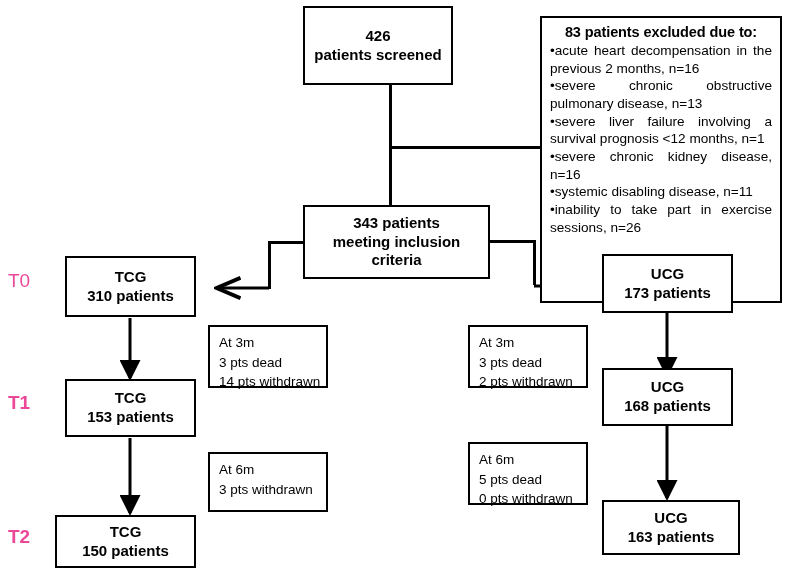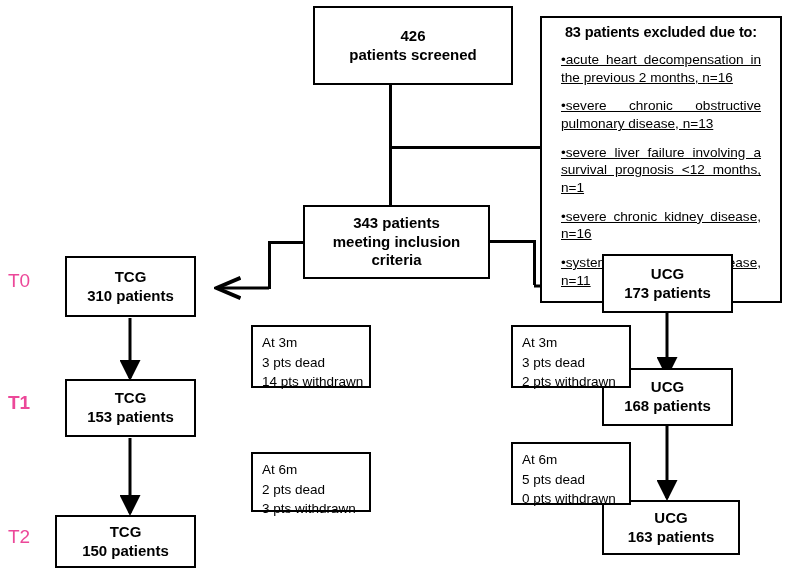--- a/index.html
+++ b/index.html
@@ -34,21 +34,20 @@
   }
   .note {
     position: absolute;
     box-sizing: border-box;
     border: 2px solid #000000;
     background: #ffffff;
     text-align: left;
     font-size: 13.5px;
     line-height: 1.45;
     padding: 6px 0 6px 9px;
-    margin-left: 43px;
   }
   .note div { white-space: nowrap; }
   .excl {
     position: absolute;
     box-sizing: border-box;
     border: 2px solid #000000;
     background: #ffffff;
     padding: 6px 8px 4px 8px;
   }
   .excl-title {
@@ -56,22 +55,21 @@
     font-size: 14.5px;
     text-align: center;
     margin-bottom: 2px;
     letter-spacing: -0.1px;
   }
   .excl-item {
     font-size: 13.6px;
     line-height: 1.3;
     text-align: justify;
     text-align-last: left;
-    margin: 11px;
-    text-decoration: underline;
+    margin: 0;
   }
   .tlabel {
     position: absolute;
     font-size: 19px;
     color: #ec4899;
   }
   .line {
     position: absolute;
     background: #000000;
   }
@@ -118,34 +116,35 @@
 
     <line x1="130" y1="438" x2="130" y2="513" stroke="#000" stroke-width="3" marker-end="url(#ahf)"></line>
 
     <line x1="667" y1="313" x2="667" y2="375" stroke="#000" stroke-width="3" marker-end="url(#ahf)"></line>
 
     <line x1="667" y1="426" x2="667" y2="498" stroke="#000" stroke-width="3" marker-end="url(#ahf)"></line>
   </svg>
 
   <div class="tlabel" style="left:8px; top:270px;">T0</div>
   <div class="tlabel" style="left:8px; top:392px;font-weight:bold;">T1</div>
-  <div class="tlabel" style="left:8px; top:526px;">T2</div>
+  <div class="tlabel" style="left:8px; top:526px;font-weight:bold;">T2</div>
 
-  <div class="box bold" style="left:313px; top:6px; width:200px; height:79px;">
+  <div class="box bold" style="left:303px; top:6px; width:150px; height:79px;">
     <span>426</span>
     <span>patients screened</span>
   </div>
 
   <div class="excl" style="left:540px; top:16px; width:242px; height:287px;">
     <div class="excl-title">83 patients excluded due to:</div>
     <p class="excl-item">•acute heart decompensation in the previous 2 months, n=16</p>
     <p class="excl-item">•severe chronic obstructive pulmonary disease, n=13</p>
     <p class="excl-item">•severe liver failure involving a survival prognosis &lt;12 months, n=1</p>
     <p class="excl-item">•severe chronic kidney disease, n=16</p>
     <p class="excl-item">•systemic disabling disease, n=11</p>
+    <p class="excl-item">•inability to take part in exercise sessions, n=26</p>
   </div>
 
   <div class="box bold" style="left:303px; top:205px; width:187px; height:74px;">
     <span>343 patients</span>
     <span>meeting inclusion</span>
     <span>criteria</span>
   </div>
 
   <div class="box bold" style="left:65px; top:256px; width:131px; height:61px;">
     <span>TCG</span>
@@ -160,21 +159,20 @@
     <span>150 patients</span>
   </div>
 
   <div class="note" style="left:208px; top:325px; width:120px; height:63px;">
     <div>At 3m</div>
     <div>3 pts dead</div>
     <div>14 pts withdrawn</div>
   </div>
   <div class="note" style="left:208px; top:452px; width:120px; height:60px;">
     <div>At 6m</div>
-    <div>2 pts dead</div>
     <div>3 pts withdrawn</div>
   </div>
 
   <div class="box bold" style="left:602px; top:254px; width:131px; height:59px;">
     <span>UCG</span>
     <span>173 patients</span>
   </div>
   <div class="box bold" style="left:602px; top:368px; width:131px; height:58px;">
     <span>UCG</span>
     <span>168 patients</span>

